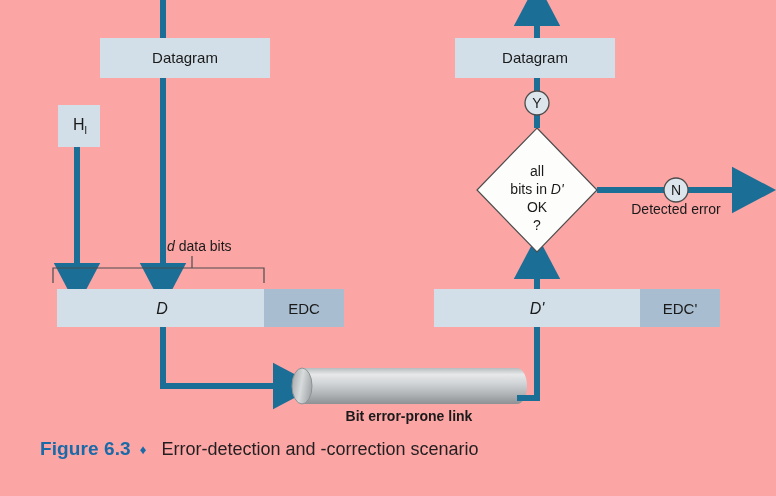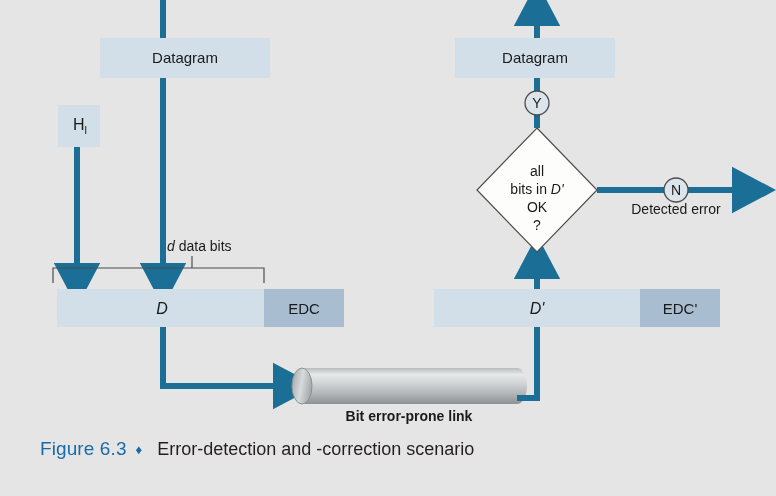--- a/index.html
+++ b/index.html
@@ -8,21 +8,21 @@
     padding: 0;
     background: #ffffff;
   }
   body {
     font-family: "Liberation Sans", sans-serif;
   }
   #figure-root {
     position: relative;
     width: 776px;
     height: 496px;
-    background: #e5e5e5;
+    background: #fca5a5;
     overflow: hidden;
   }
   #diagram-svg {
     position: absolute;
     left: 0;
     top: 0;
     width: 776px;
     height: 496px;
   }
   .svg-label {
@@ -63,21 +63,21 @@
     top: 434px;
     width: 700px;
     height: 30px;
     display: flex;
     align-items: center;
     gap: 0px;
   }
   .caption-figno {
     font-family: "Liberation Sans", sans-serif;
     font-size: 19px;
-    font-weight: normal;
+    font-weight: bold;
     color: #1a6aa8;
     letter-spacing: 0.1px;
     text-align: right;
   }
   .caption-diamond {
     font-size: 13px;
     color: #1a6aa8;
     margin: 0 7px 0 9px;
     line-height: 1;
   }

